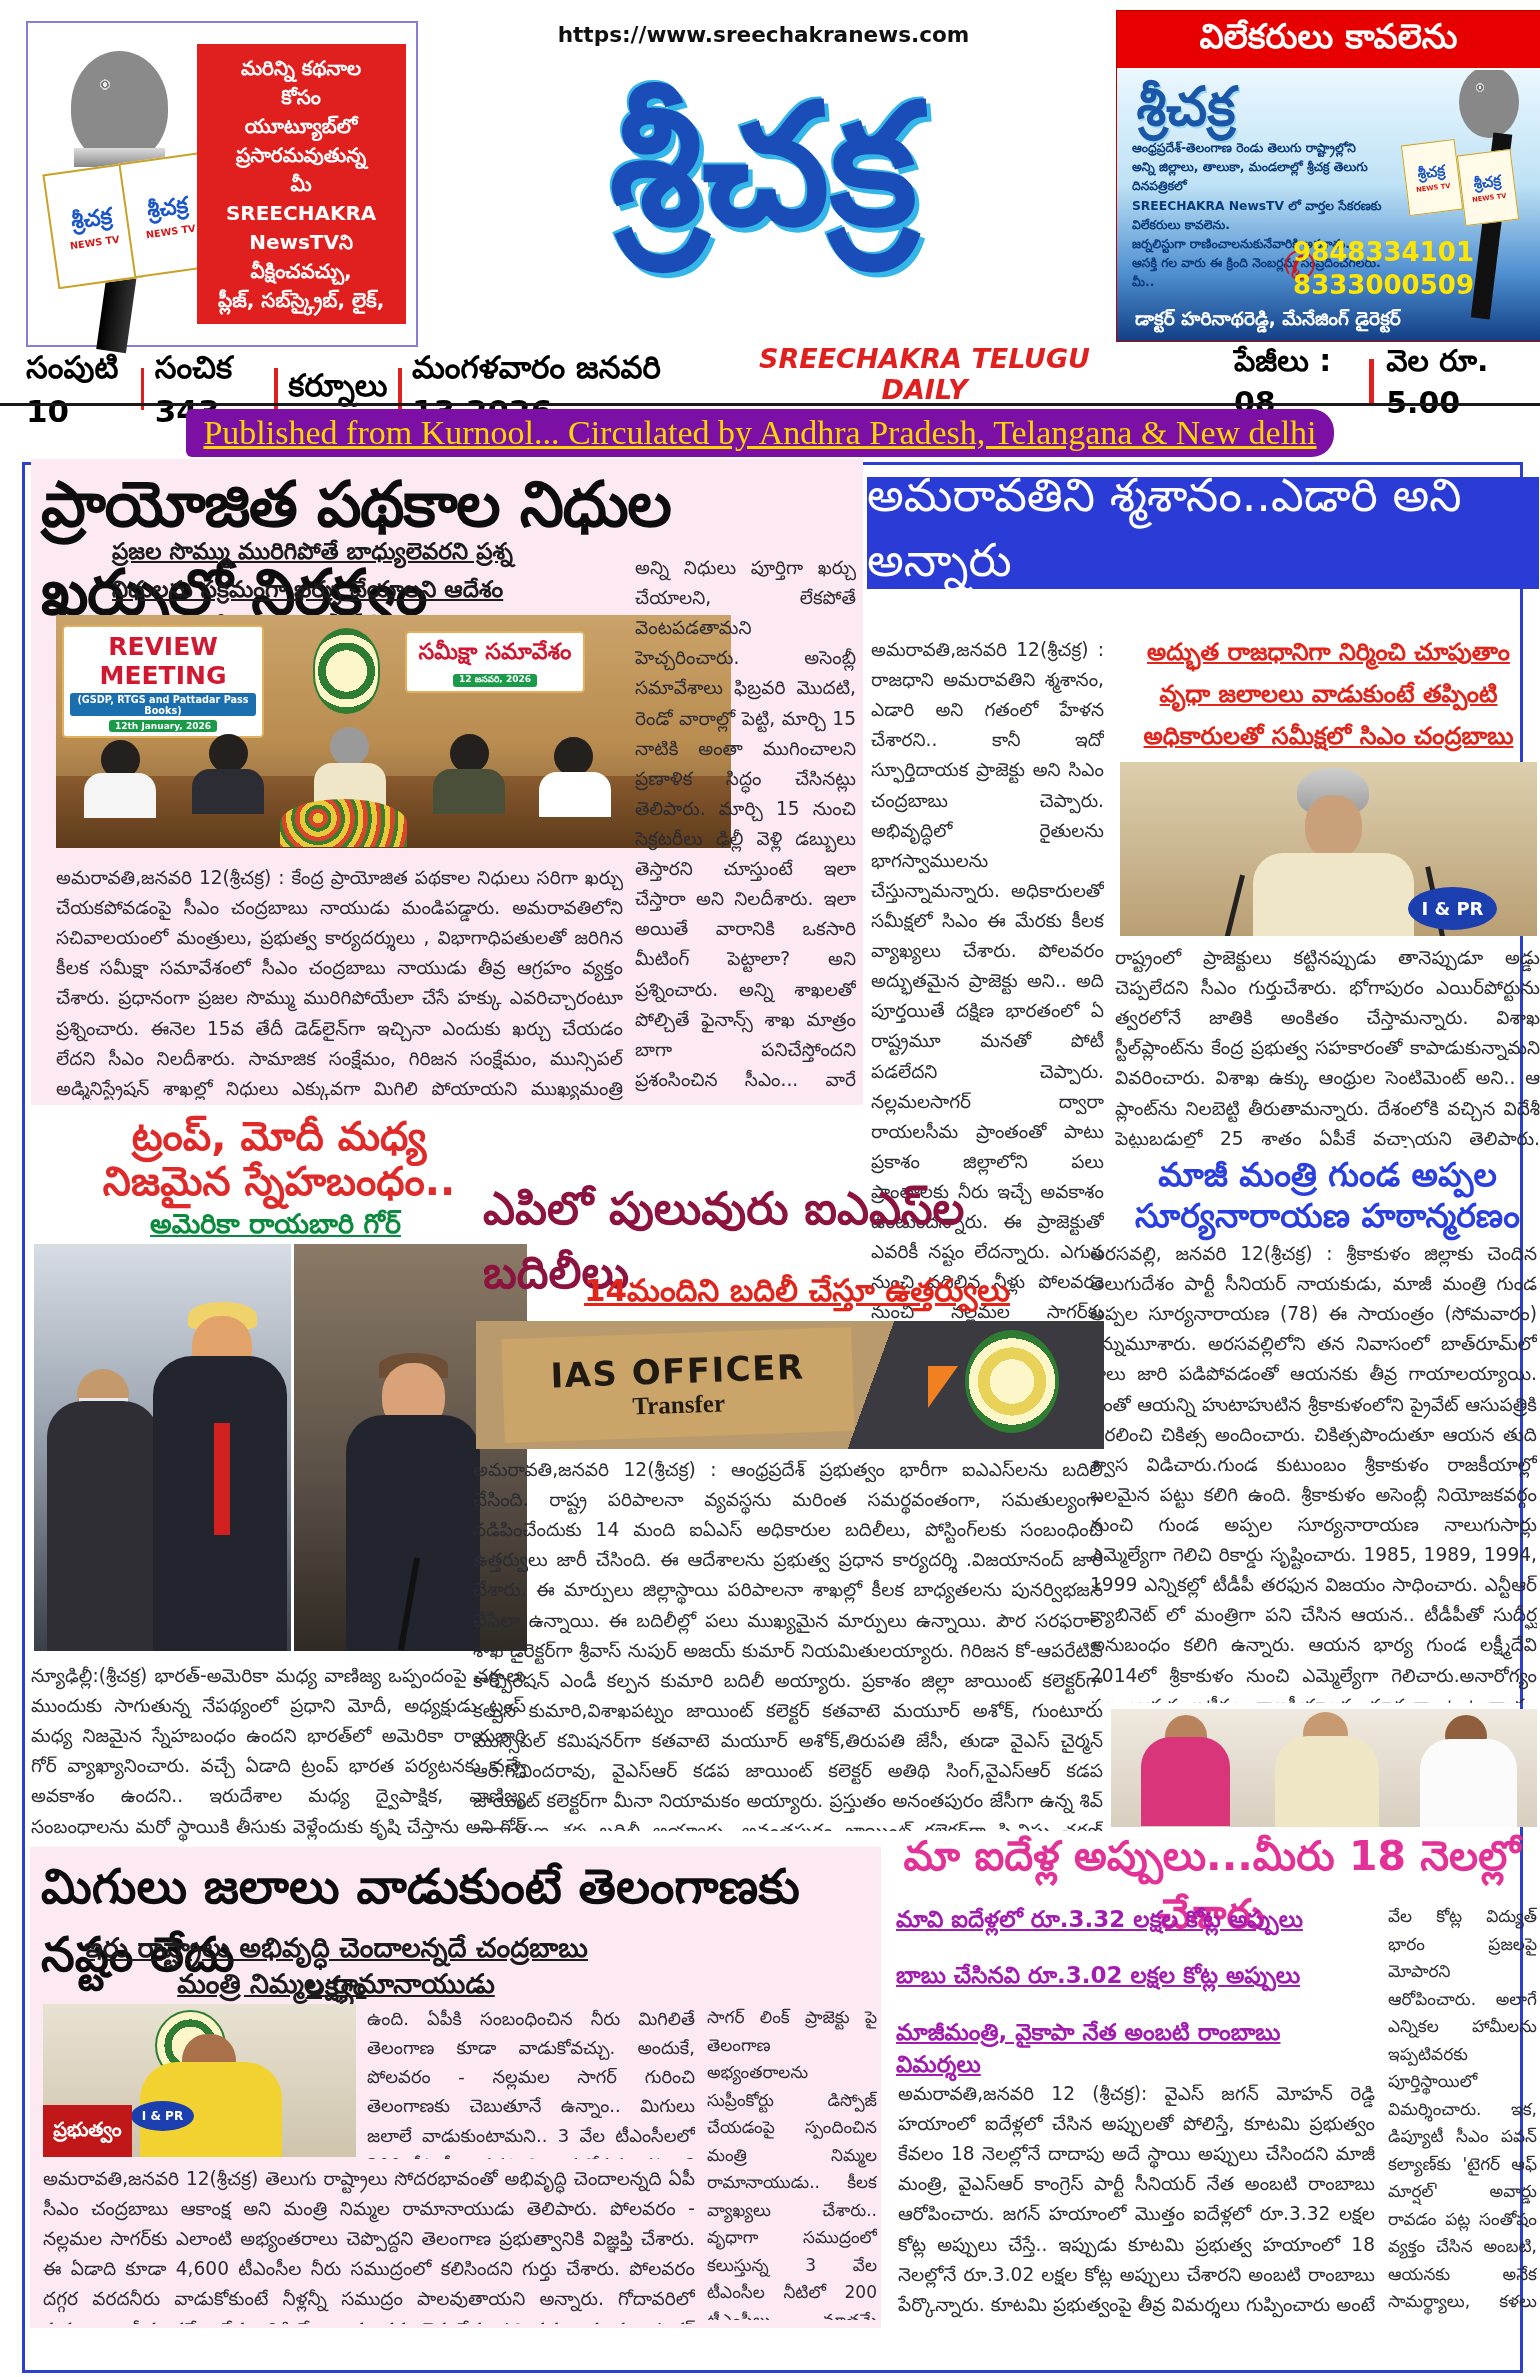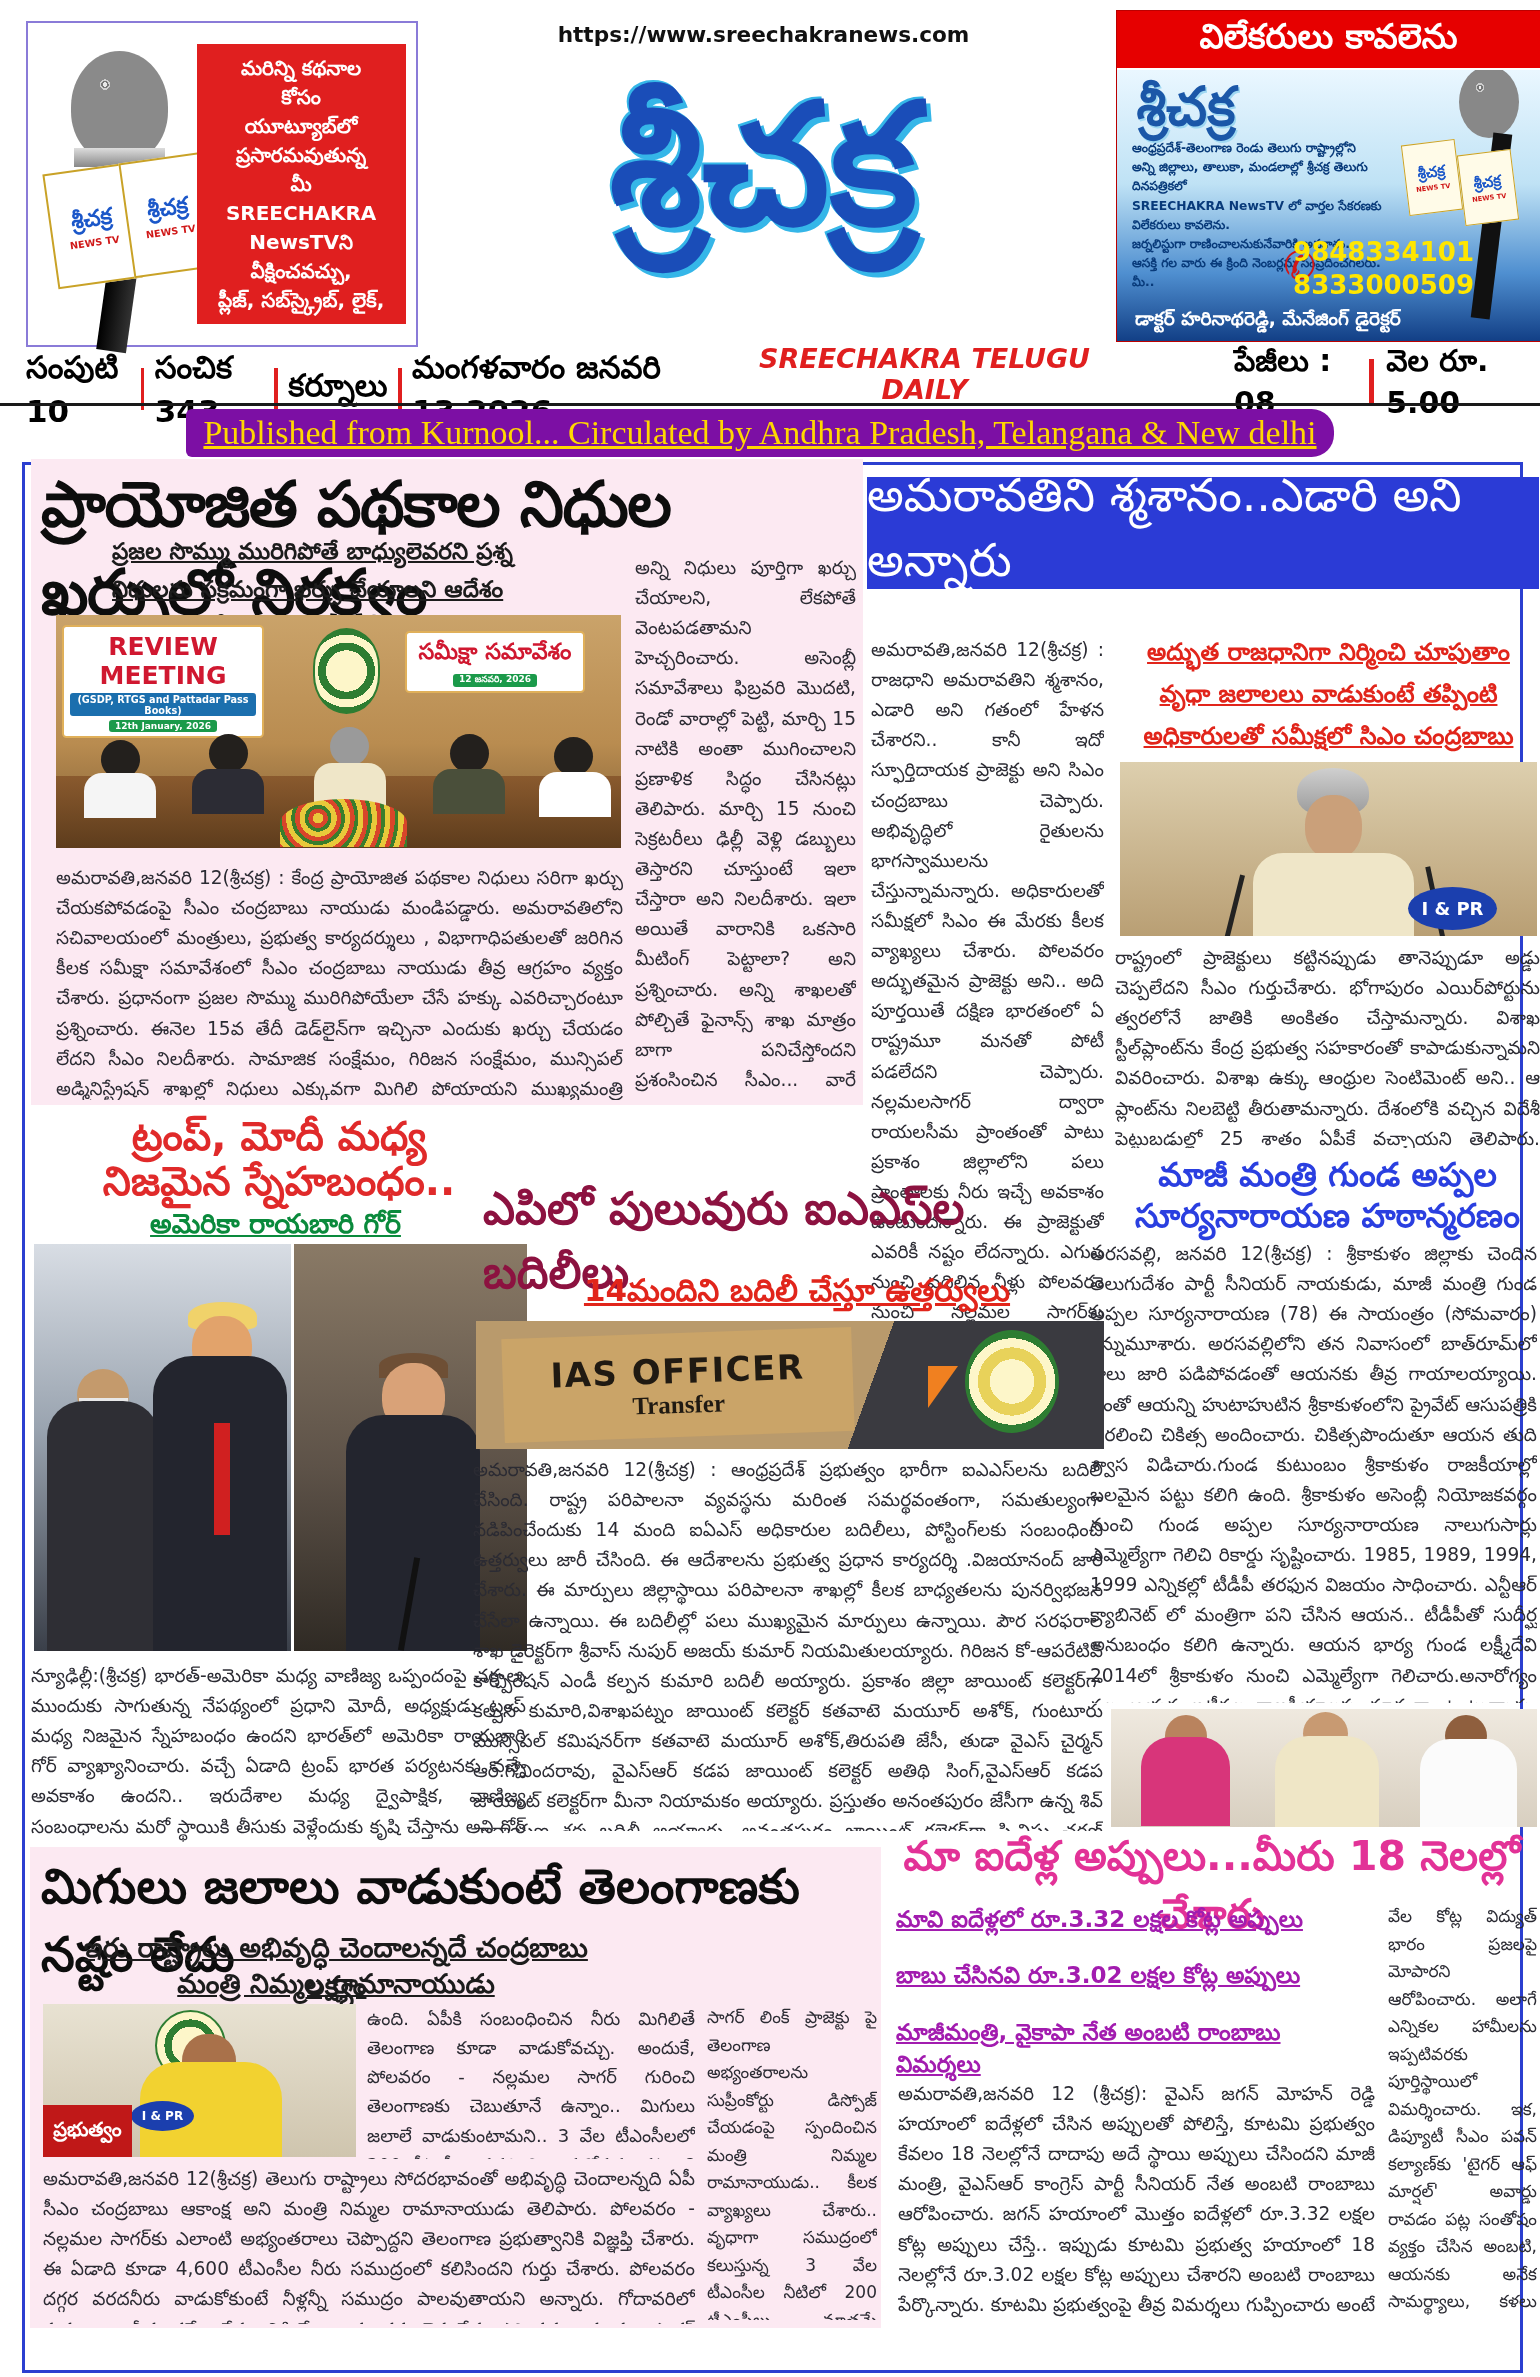--- a/index.html
+++ b/index.html
@@ -48,21 +48,21 @@
   .pp-sep{display:inline-block;width:6px;height:45px;background:#e01f1f;}
   #top-rule{left:0;top:403px;width:1541px;height:3px;background:#1a1a1a;}
   #pub-banner{left:186px;top:409px;width:1148px;height:48px;background:#7c0fa4;border-radius:6px 22.4px 22.4px 6px;
     display:flex;align-items:center;justify-content:center;}
   #pub-banner span{color:#ffd700;font-family:"Liberation Serif","DejaVu Serif",serif;font-size:34px;text-decoration:underline;}
   #frame{left:22.4px;top:462px;width:1495px;height:1905px;border:3px solid #2b3fd0;pointer-events:none;}
   
   #a-main{left:31px;top:459px;width:832px;height:646px;background:#fce9f2;}
   #a-head{left:41px;top:468px;width:813px;font-size:63px;font-weight:900;color:#0d0d0d;letter-spacing:-1.5px;}
   .a-sub{left:112px;width:492px;font-size:23px;font-weight:bold;color:#1c1c1c;text-decoration:underline;}
-  #a-photo{left:56px;top:615px;width:565px;height:233px;background:linear-gradient(180deg,#caa36a 0%,#b98c50 55%,#7a5a33 100%);overflow:hidden;}
+  #a-photo{left:56px;top:615px;width:675px;height:233px;background:linear-gradient(180deg,#caa36a 0%,#b98c50 55%,#7a5a33 100%);overflow:hidden;}
   .rm-banner{position:absolute;background:#fff;border:2.2px solid #e0b05a;border-radius:4.5px;text-align:center;padding:4.5px 6px;}
   .rm-red{color:#d01830;font-weight:900;font-size:25px;}
   .rm-small{color:#1b7a3a;font-weight:bold;font-size:9.7px;background:#1b6fae;color:#fff;border-radius:3px;padding:0.7px 4.5px;display:inline-block;margin-top:3px;}
   .rm-date{color:#fff;background:#1b9a4a;font-weight:bold;font-size:9px;border-radius:3px;padding:0.7px 6px;display:inline-block;margin-top:3.7px;}
   .rm-te{color:#d01830;font-weight:900;font-size:22.4px;}
   #rm-emblem{position:absolute;left:257px;top:13.4px;width:63px;height:82px;border-radius:50%/45%;
     background:radial-gradient(circle,#fdf6c9 0 40%,#2e7d32 40% 55%,#fdf6c9 55% 70%,#2e7d32 70% 100%);border:2.2px solid #2e7d32;}
   #rm-table{position:absolute;left:0;bottom:0;width:100%;height:72px;background:linear-gradient(#8a5a2e,#5d3c1c);}
   .head-sil{position:absolute;width:39px;height:39px;border-radius:50%;background:#23201d;}
   .body-sil{position:absolute;width:72px;height:45px;border-radius:18px 18px 0 0;}

